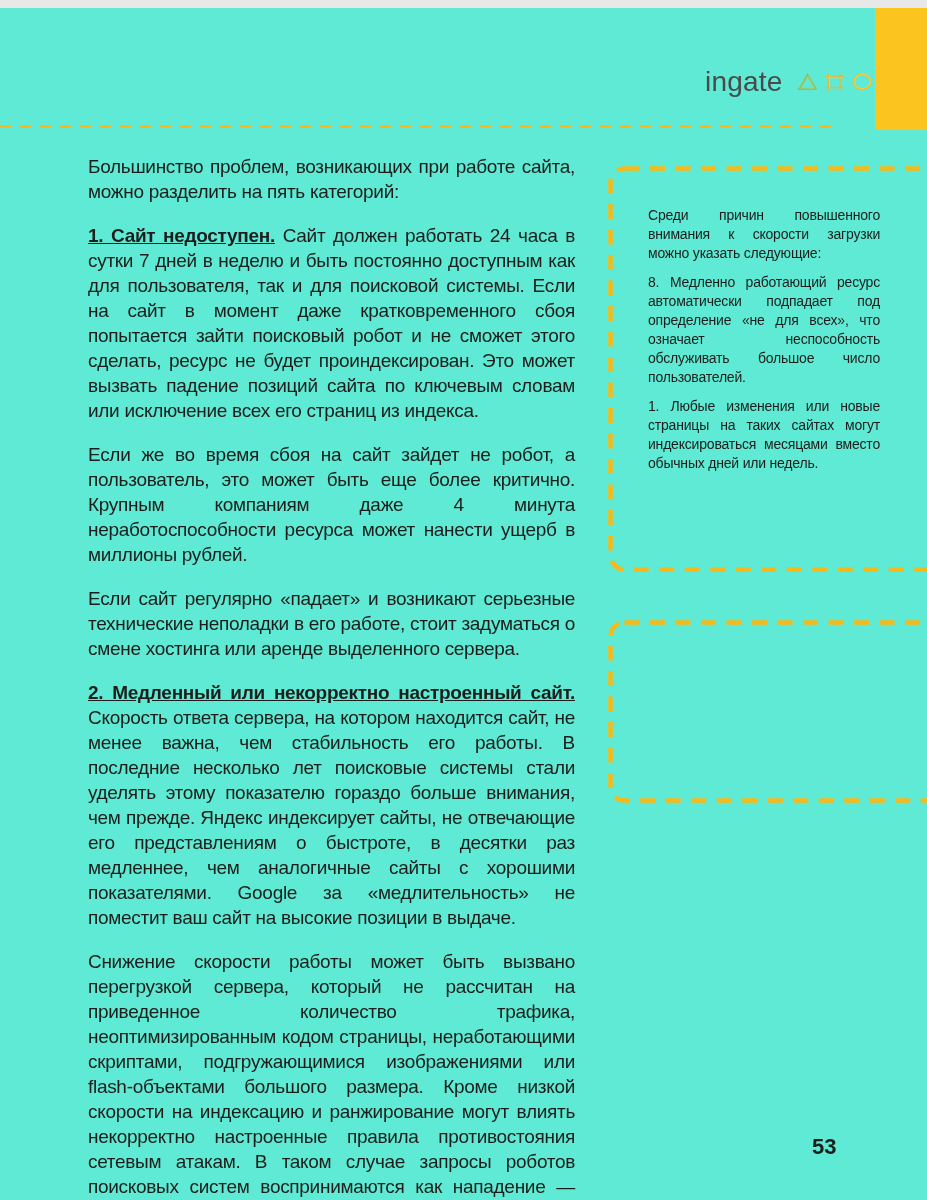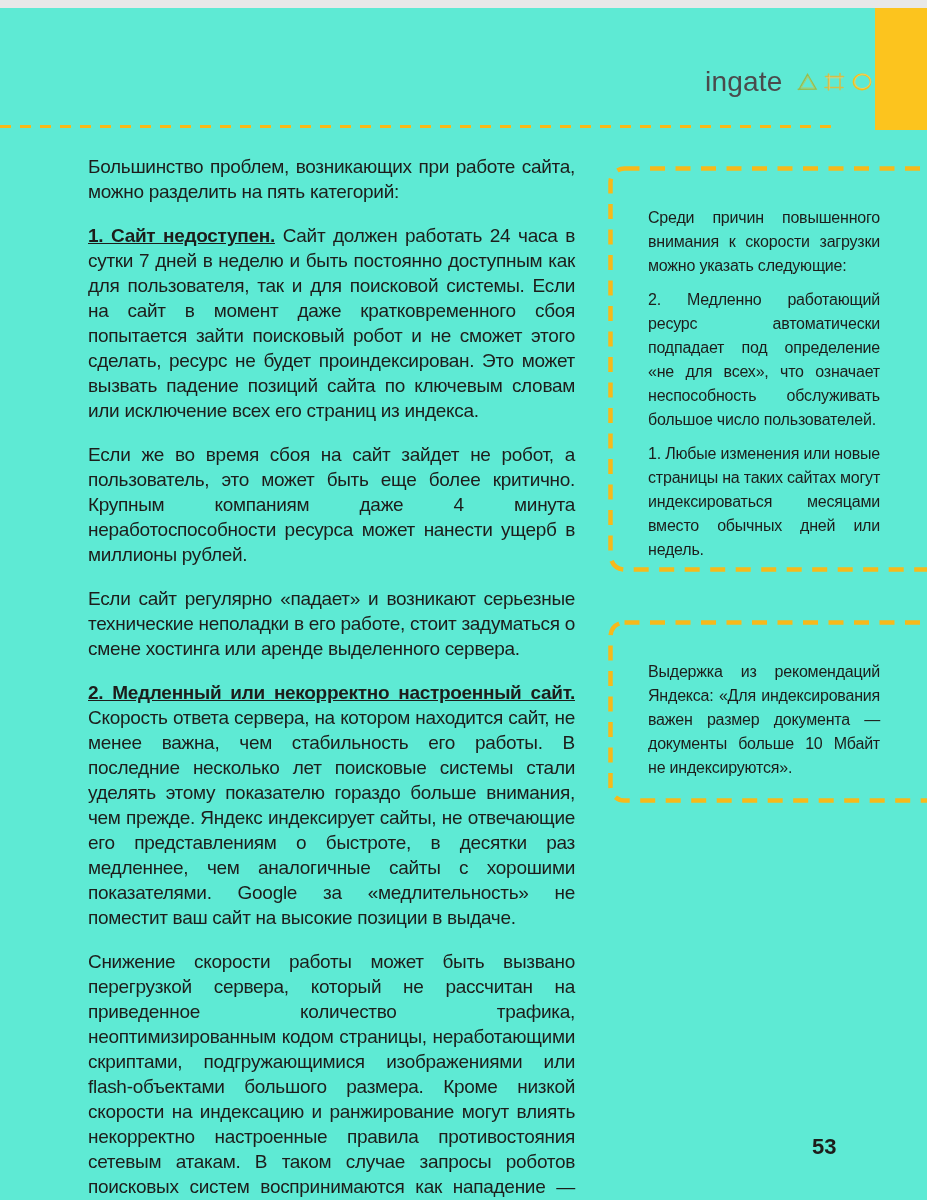--- a/index.html
+++ b/index.html
@@ -24,21 +24,21 @@
     letter-spacing:-0.3px;color:#1d1d1b;
   }
   .lead{font-weight:bold;text-decoration:underline;}
   
   .callout{position:absolute;left:608px;width:319px;}
   .callout-1{top:158px;height:406px;}
   .callout-2{top:612px;height:183px;}
   .callout svg.border{position:absolute;left:0;top:0;display:block;}
   .callout-content{position:absolute;left:40px;top:40px;width:232px;}
   .callout-content p{
-    margin:0 0 10px 0;font-size:16px;line-height:24px;text-align:justify;
+    margin:0 0 10px 0;font-size:14px;line-height:19px;text-align:justify;
     letter-spacing:-0.2px;color:#1d1d1b;
   }
   .callout-content p:last-child{margin-bottom:0;}
   
   .page-number{position:absolute;left:812px;top:1126px;font-size:22px;font-weight:bold;color:#1d1d1b;}
 </style>
 </head>
 <body>
 
 <div class="page">
@@ -79,29 +79,26 @@
     <p class="para"><span class="lead">2. Медленный или некорректно настроенный сайт.</span><span> Скорость ответа сервера, на котором находится сайт, не менее важна, чем стабильность его работы. В последние несколько лет поисковые системы стали уделять этому показателю гораздо больше внимания, чем прежде. Яндекс индексирует сайты, не отвечающие его представлениям о быстроте, в десятки раз медленнее, чем аналогичные сайты с хорошими показателями. Google за «медлительность» не поместит ваш сайт на высокие позиции в выдаче.</span></p>
     <p class="para"><span class="lead"></span><span>Снижение скорости работы может быть вызвано перегрузкой сервера, который не рассчитан на приведенное количество трафика, неоптимизированным кодом страницы, неработающими скриптами, подгружающимися изображениями или flash-объектами большого размера. Кроме низкой скорости на индексацию и ранжирование могут влиять некорректно настроенные правила противостояния сетевым атакам. В таком случае запросы роботов поисковых систем воспринимаются как нападение — сервер блокирует их активность, и индексация не завершается.</span></p>
   </div>
 
   <div class="callout callout-1">
     <svg class="border" width="319" height="406">
       <rect x="2.5" y="2.5" width="380" height="401" rx="14" fill="none" stroke="#F7B91A" stroke-width="4.5" stroke-dasharray="15 10.5"></rect>
     </svg>
     <div class="callout-content">
       <p>Среди причин повышенного внимания к скорости загрузки можно указать следующие:</p>
-      <p>2. Медленно работающий ресурс автоматически подпадает под определение «не для всех», что означает неспособность обслуживать большое число пользователей.</p>
+      <p>8. Медленно работающий ресурс автоматически подпадает под определение «не для всех», что означает неспособность обслуживать большое число пользователей.</p>
       <p>1. Любые изменения или новые страницы на таких сайтах могут индексироваться месяцами вместо обычных дней или недель.</p>
     </div>
   </div>
 
   <div class="callout callout-2">
     <svg class="border" width="319" height="183">
       <rect x="2.5" y="2.5" width="380" height="178" rx="14" fill="none" stroke="#F7B91A" stroke-width="4.5" stroke-dasharray="15 10.5"></rect>
     </svg>
-    <div class="callout-content">
-      <p>Выдержка из рекомендаций Яндекса: «Для индексирования важен размер документа — документы больше 10 Мбайт не индексируются».</p>
-    </div>
   </div>
 
   <div class="page-number">53</div>
 
 </div>
 
 </body></html>

